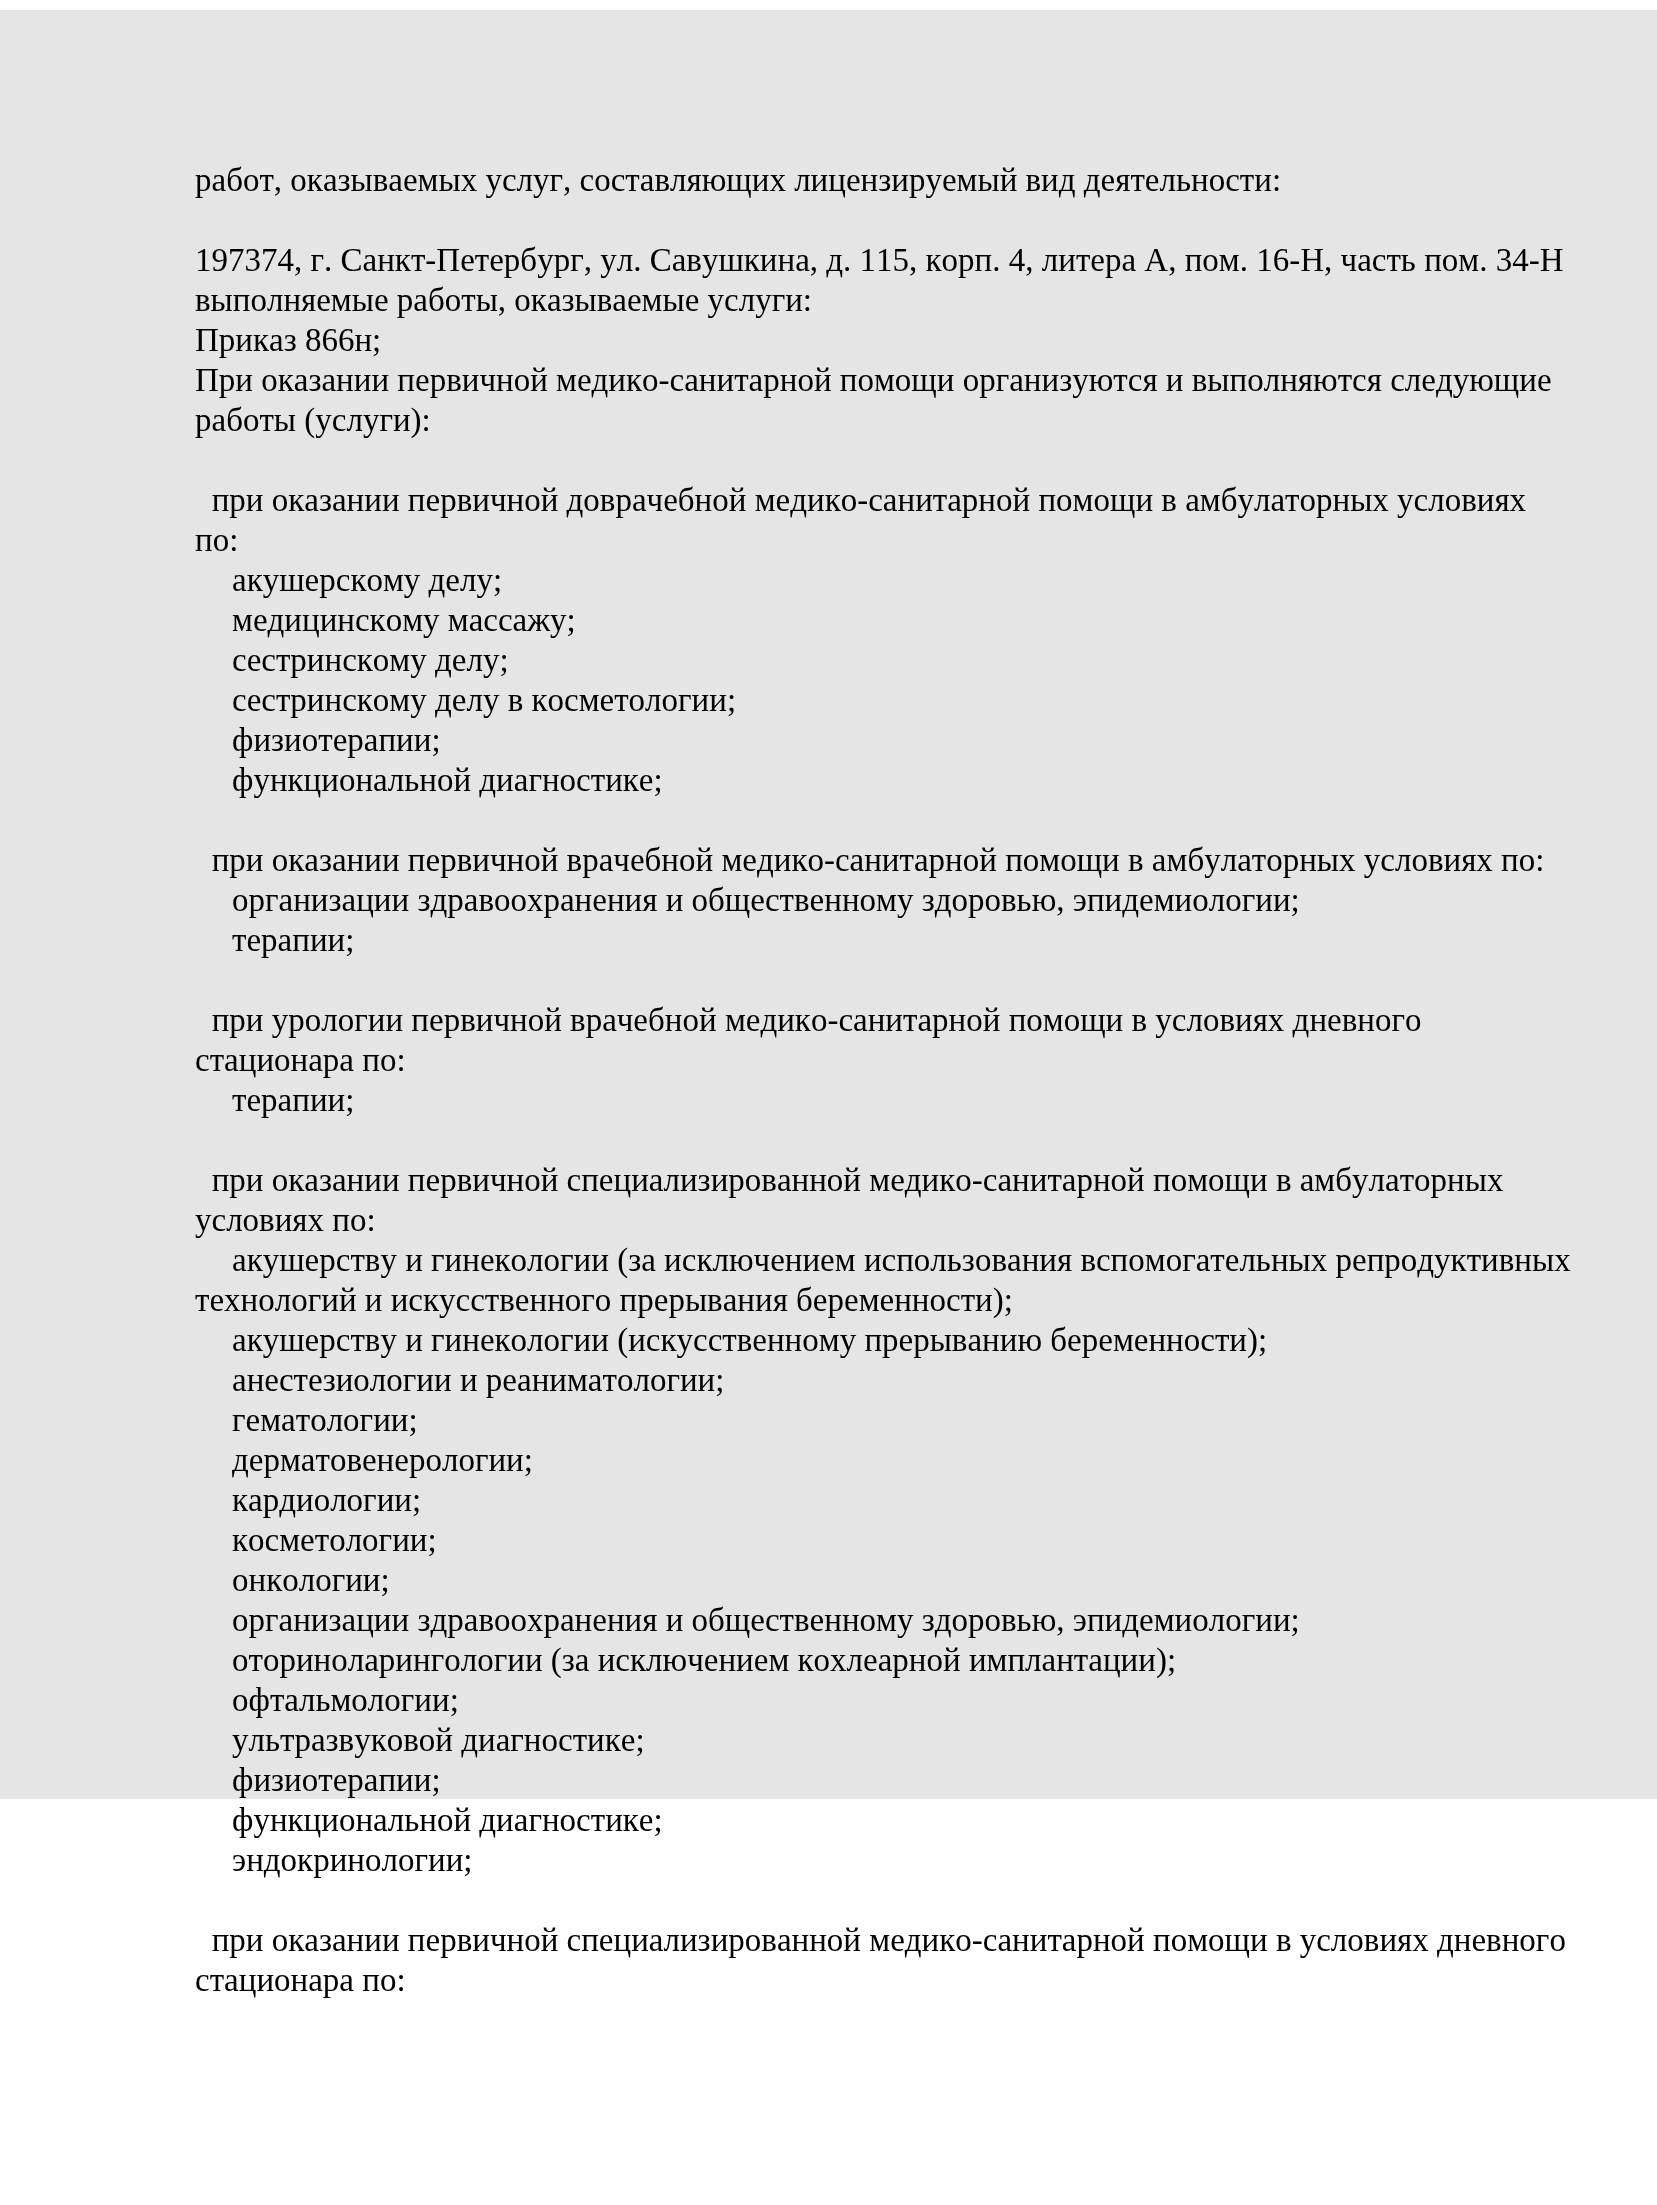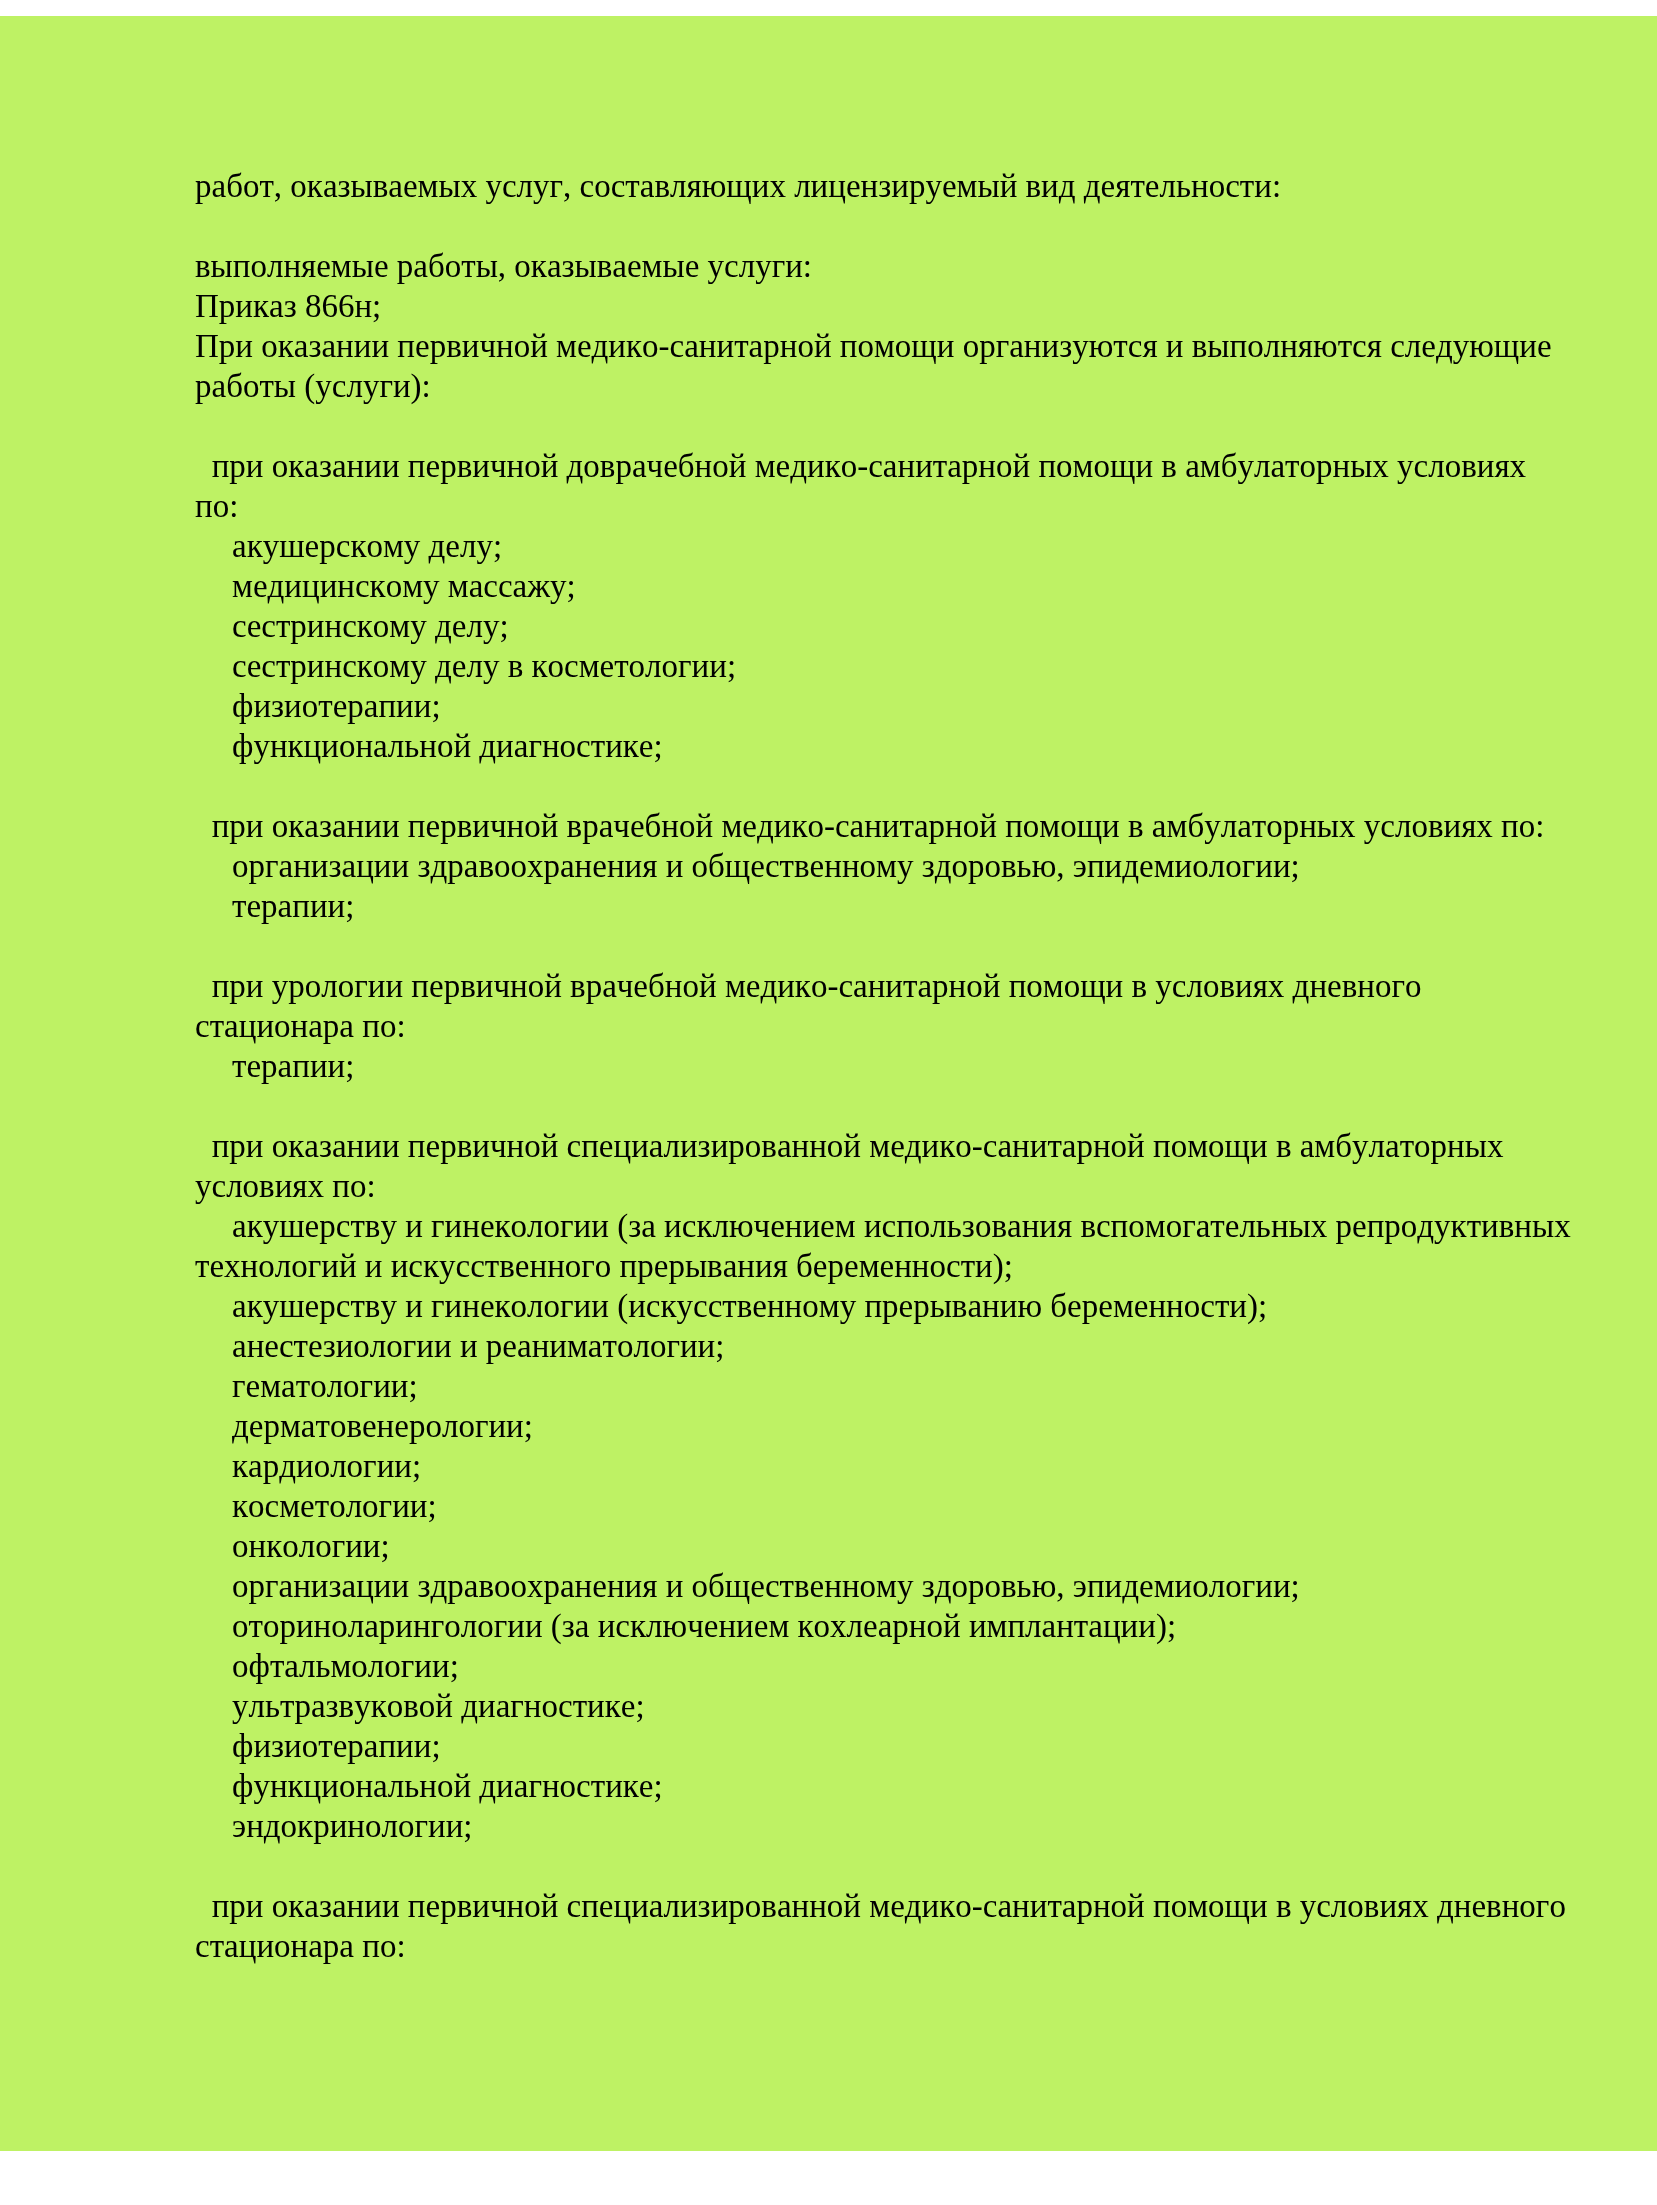--- a/index.html
+++ b/index.html
@@ -8,24 +8,24 @@
     background: #ffffff;
   }
   body {
     width: 1657px;
     height: 2205px;
     position: relative;
     overflow: hidden;
   }
   .page {
     position: absolute;
-    left: 0; top: 16px;
+    left: 0; top: 10px;
     width: 1657px;
-    height: 2135px;
-    background: #bef264;
+    height: 1789px;
+    background: #e5e5e5;
     color: #000000;
   }
   .doc {
     position: absolute;
     left: 195px;
     top: 150px;
     width: 1397px;
     font-family: "Liberation Serif", "DejaVu Serif", serif;
     font-size: 33px;
     line-height: 40px;
@@ -41,20 +41,21 @@
   .indent-1 { padding-left: 16.7px; margin-top: 40px; }
   .indent-2 { padding-left: 37px; }
 </style>
 </head>
 <body>
 
 <div class="page">
   <div class="doc">
       <div class="line indent-0">работ, оказываемых услуг, составляющих лицензируемый вид деятельности:</div>
       <div class="line indent-0">&nbsp;</div>
+      <div class="line indent-0">197374, г. Санкт-Петербург, ул. Савушкина, д. 115, корп. 4, литера А, пом. 16-Н, часть пом. 34-Н</div>
       <div class="line indent-0">выполняемые работы, оказываемые услуги:</div>
       <div class="line indent-0">Приказ 866н;</div>
       <div class="line indent-0">При оказании первичной медико-санитарной помощи организуются и выполняются следующие</div>
       <div class="line indent-0">работы (услуги):</div>
       <div class="line indent-1">при оказании первичной доврачебной медико-санитарной помощи в амбулаторных условиях</div>
       <div class="line indent-0">по:</div>
       <div class="line indent-2">акушерскому делу;</div>
       <div class="line indent-2">медицинскому массажу;</div>
       <div class="line indent-2">сестринскому делу;</div>
       <div class="line indent-2">сестринскому делу в косметологии;</div>

